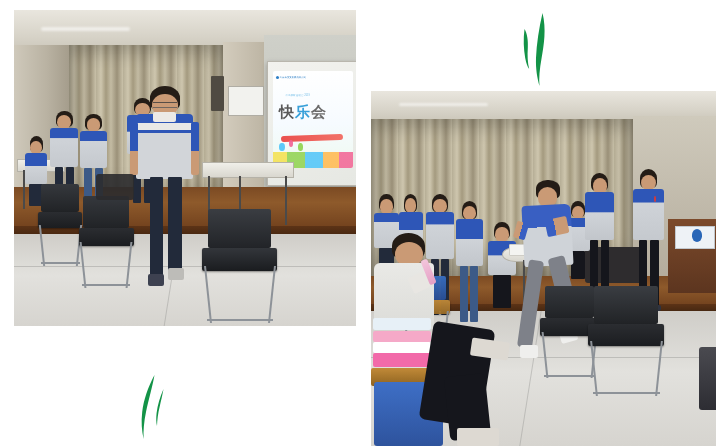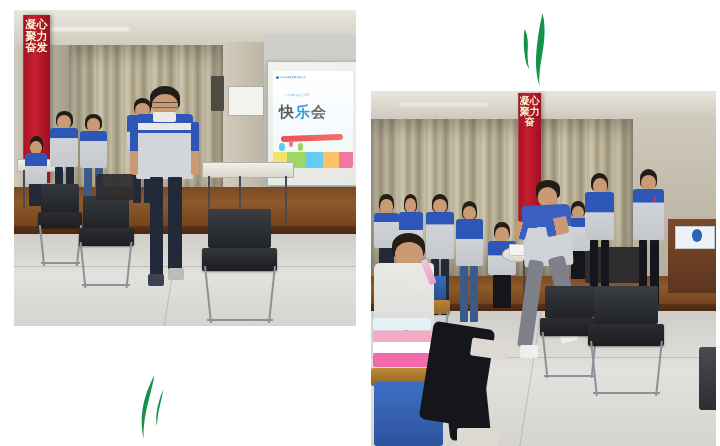--- a/index.html
+++ b/index.html
@@ -146,23 +146,20 @@
             <b>快</b><b>乐</b><b>会</b>
           </div>
           <div class="ribbon"></div>
           <div class="balloon" style="left:8%;top:74%;width:7%;height:9%;background:#4fc3f7;"></div>
           <div class="balloon" style="left:20%;top:71%;width:6%;height:8%;background:#f06292;"></div>
           <div class="balloon" style="left:32%;top:75%;width:6%;height:8%;background:#8fd14f;"></div>
           <div class="strip"></div>
         </div>
       </div>
 
-      <div class="banner" style="left:2.5%;top:1.5%;width:7.6%;height:52%;font-size:11px;padding-top:4px;">
-        <span>凝心聚力  奋发</span>
-      </div>
 
       <div class="floor-stage" style="top:56%;height:14%;"></div>
       <div style="position:absolute;left:0;right:0;top:68.5%;height:4%;
                   background:linear-gradient(180deg,#5b3317,#3f2310);"></div>
 
       <div class="floor-tile" style="top:71%;"></div>
 
       <div class="table" style="left:55%;top:48%;width:27%;height:20%;">
         <div class="top"></div>
         <div class="lg" style="left:6%;"></div>
@@ -257,23 +254,20 @@
   <div class="photo softblur" style="left:371px;top:91px;width:345px;height:355px;">
     <div class="scene">
 
       <div class="ceiling" style="height:9%;"></div>
       <div class="wall" style="top:8%;bottom:46%;"></div>
 
       <div class="curtain" style="left:0;width:76%;top:8%;bottom:48%;"></div>
       <div class="pillar" style="left:76%;top:7%;width:24%;height:46%;
                   background:linear-gradient(180deg,#cfcabc,#b4ac9c);"></div>
 
-      <div class="banner" style="left:42.5%;top:0.5%;width:6.4%;height:36%;font-size:10px;padding-top:3px;">
-        <span>凝心聚力  奋</span>
-      </div>
 
       <div class="floor-stage" style="top:52%;height:9%;"></div>
       <div style="position:absolute;left:0;right:0;top:60%;height:3%;
                   background:linear-gradient(180deg,#5b3317,#3b2210);"></div>
       <div class="floor-tile" style="top:62%;"></div>
 
       <div style="position:absolute;left:62%;top:44%;width:18%;height:10%;
                   background:#2e2c2e;border-radius:3px;"></div>
 
       <div style="position:absolute;left:86%;top:36%;width:14%;height:21%;

